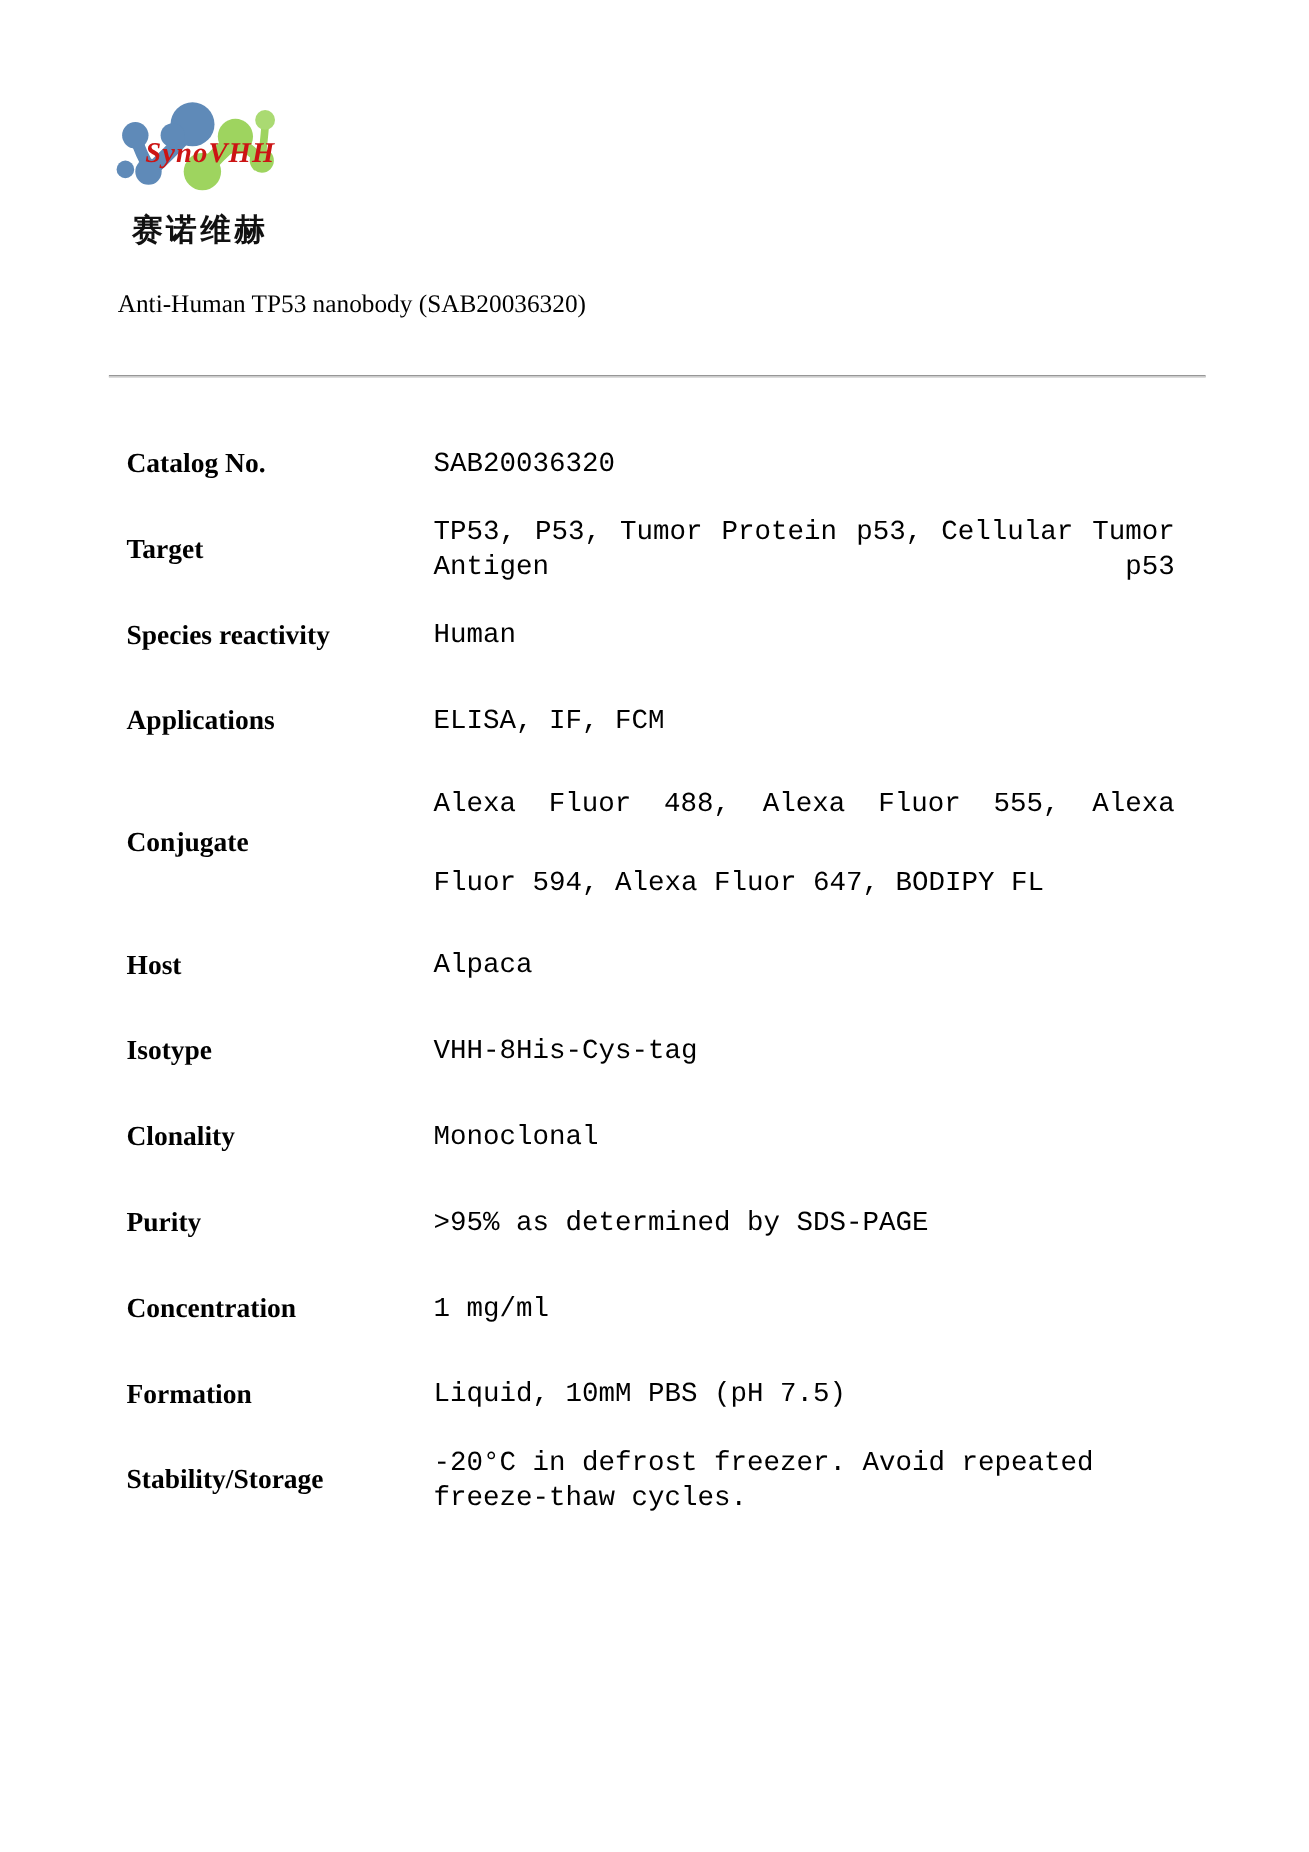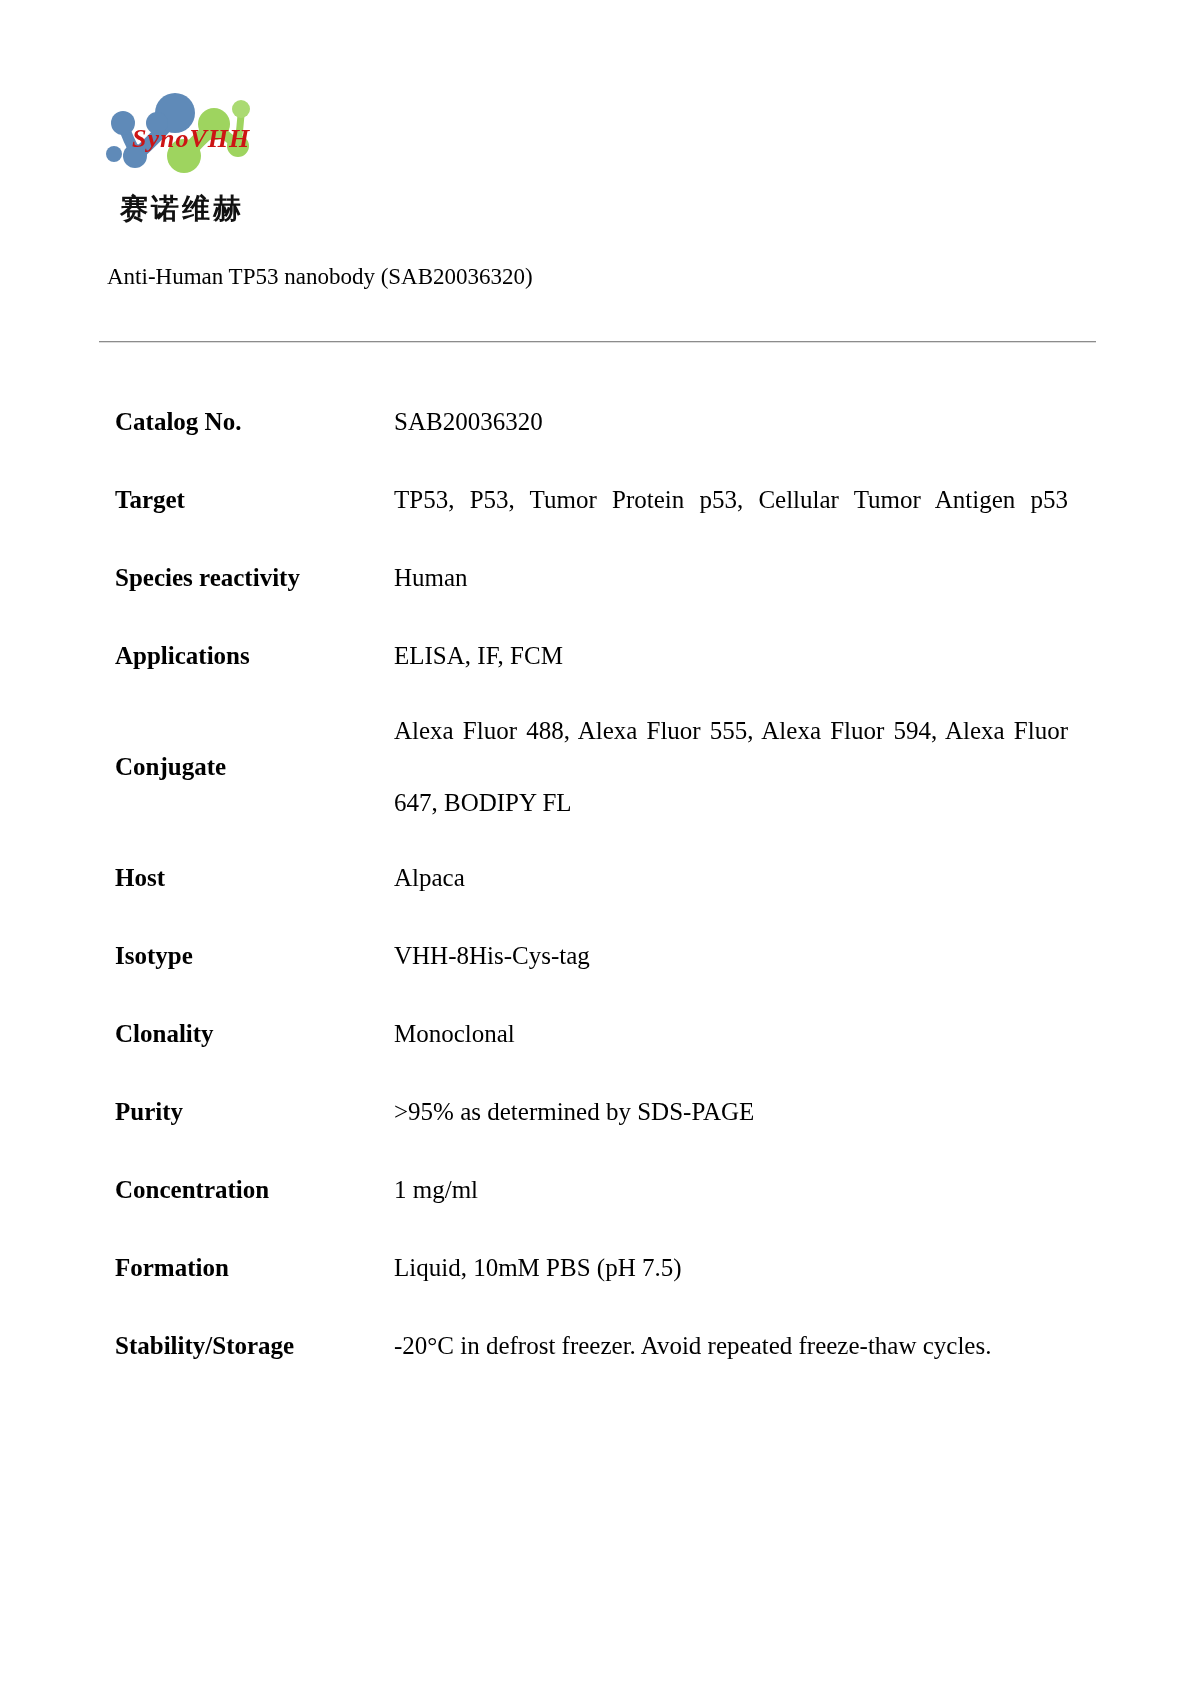--- a/index.html
+++ b/index.html
@@ -72,20 +72,21 @@
     font-size: 25px;
     font-weight: 700;
     line-height: 1.25;
     flex: 0 0 295px;
   }
   .ds-value {
     flex: 1 1 auto;
     padding-right: 28px;
     font-size: 25px;
     line-height: 1.3;
+    font-family: Liberation Mono, monospace;
   }
   .ds-row.two-line { min-height: 140px; }
   .ds-row.two-line .ds-value {
     text-align: justify;
     line-height: 72px;
   }
   .ds-row.justify-last .ds-value {
     text-align: justify;
     text-align-last: justify;
   }

